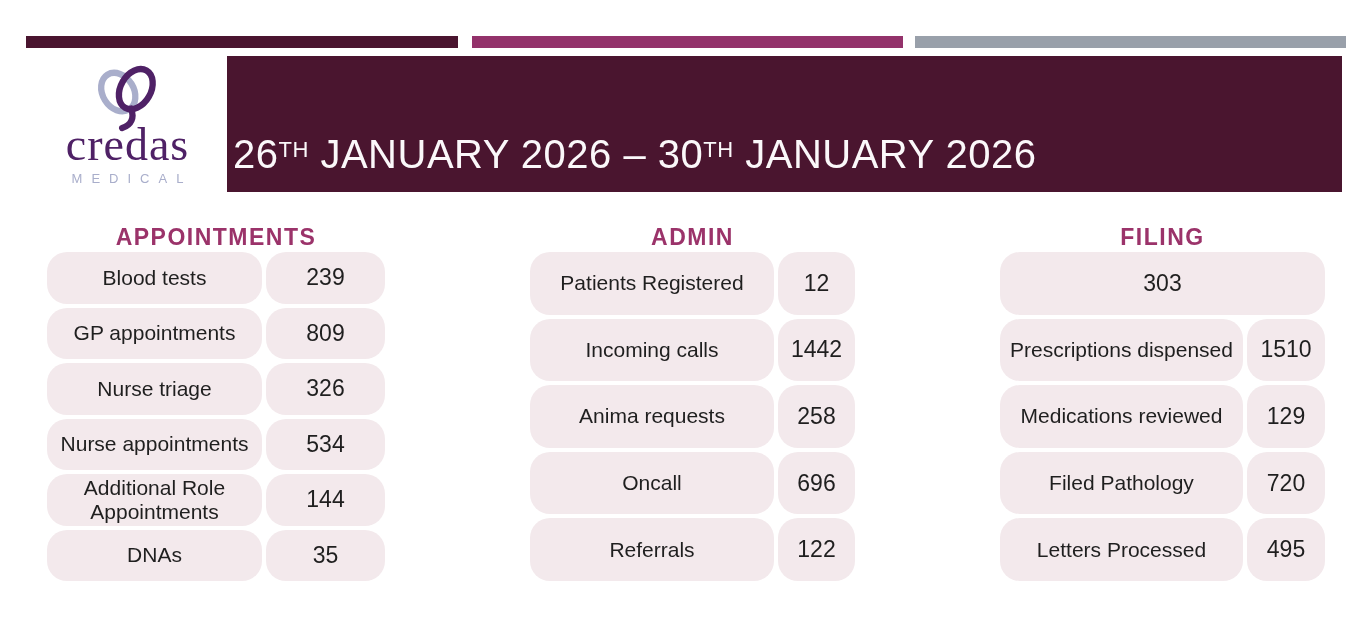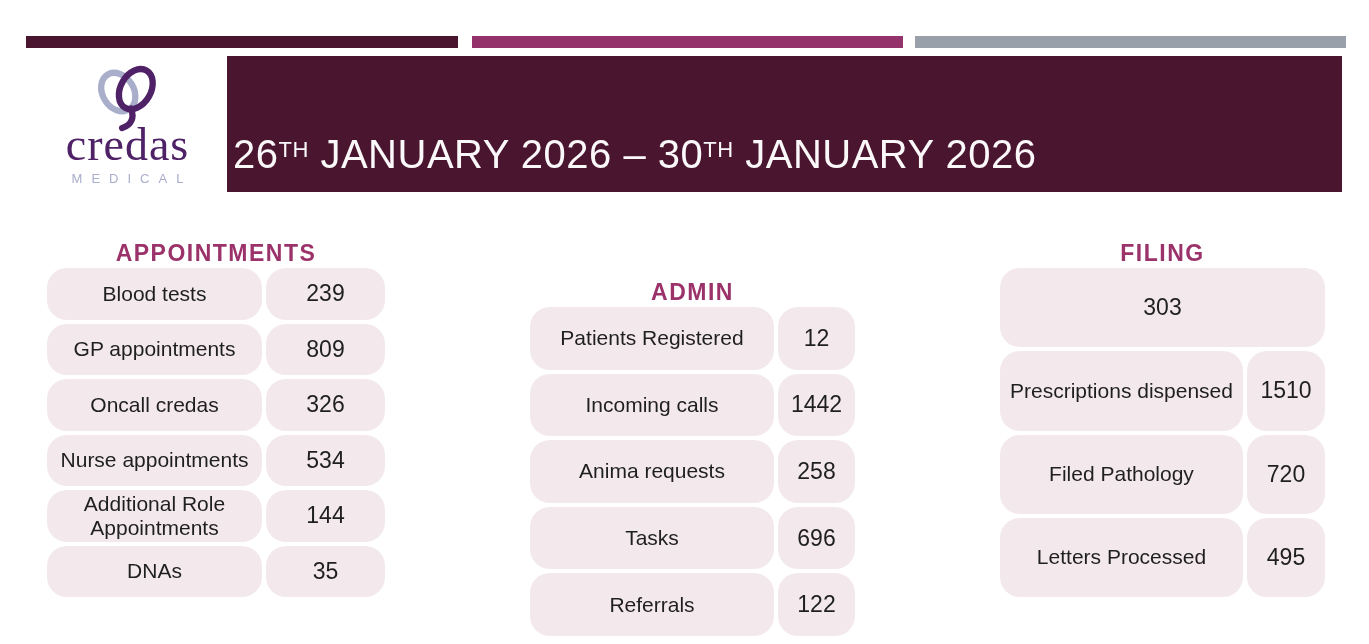--- a/index.html
+++ b/index.html
@@ -62,21 +62,21 @@
     white-space: pre;
   }
   .banner-text .sup {
     font-size: 0.55em;
     position: relative;
     top: -0.5em;
     letter-spacing: 0.5px;
   }
 
   
-  .panel { position: absolute; top: 240px; }
+  .panel { position: absolute; top: 224px; }
   .panel h2 {
     height: 28px;
     font-size: 23px;
     font-weight: bold;
     letter-spacing: 1.5px;
     text-align: center;
     color: var(--heading, #9B336A);
   }
   .stat-table {
     display: flex;
@@ -91,21 +91,21 @@
     align-items: center;
     justify-content: center;
     text-align: center;
     border-radius: 20px;
   }
   .cell.label { font-size: 21px; line-height: 1.15; padding: 0 6px; }
   .cell.value { flex: 1; font-size: 23px; text-align: center; }
 
   .t1 { left: 47px;  width: 338px; }
   .t1 .cell.label { width: 215px; }
-  .t2 { left: 530px; width: 325px; margin-top: 39px; }
+  .t2 { left: 530px; width: 325px; }
   .t2 .cell.label { width: 244px; }
   .t3 { left: 1000px; width: 325px; }
   .t3 .cell.label { width: 243px; }
 </style>
 </head>
 <body>
 
 <div class="slide">
 
   <div class="topbar bar1"></div>
@@ -131,21 +131,21 @@
     <div class="stat-table">
       <div class="stat-row">
         <div class="cell label">Blood tests</div>
         <div class="cell value">239</div>
       </div>
       <div class="stat-row">
         <div class="cell label">GP appointments</div>
         <div class="cell value">809</div>
       </div>
       <div class="stat-row">
-        <div class="cell label">Oncall credas</div>
+        <div class="cell label">Nurse triage</div>
         <div class="cell value">326</div>
       </div>
       <div class="stat-row">
         <div class="cell label">Nurse appointments</div>
         <div class="cell value">534</div>
       </div>
       <div class="stat-row">
         <div class="cell label">Additional Role Appointments</div>
         <div class="cell value">144</div>
       </div>
@@ -165,41 +165,45 @@
       </div>
       <div class="stat-row">
         <div class="cell label">Incoming calls</div>
         <div class="cell value">1442</div>
       </div>
       <div class="stat-row">
         <div class="cell label">Anima requests</div>
         <div class="cell value">258</div>
       </div>
       <div class="stat-row">
-        <div class="cell label">Tasks</div>
+        <div class="cell label">Oncall</div>
         <div class="cell value">696</div>
       </div>
       <div class="stat-row">
         <div class="cell label">Referrals</div>
         <div class="cell value">122</div>
       </div>
     </div>
   </section>
 
   <section class="panel t3">
     <h2>FILING</h2>
     <div class="stat-table">
       <div class="stat-row">
         <div class="cell value">303</div>
       </div>
       <div class="stat-row">
         <div class="cell label">Prescriptions dispensed</div>
         <div class="cell value">1510</div>
       </div>
       <div class="stat-row">
+        <div class="cell label">Medications reviewed</div>
+        <div class="cell value">129</div>
+      </div>
+      <div class="stat-row">
         <div class="cell label">Filed Pathology</div>
         <div class="cell value">720</div>
       </div>
       <div class="stat-row">
         <div class="cell label">Letters Processed</div>
         <div class="cell value">495</div>
       </div>
     </div>
   </section>
 

